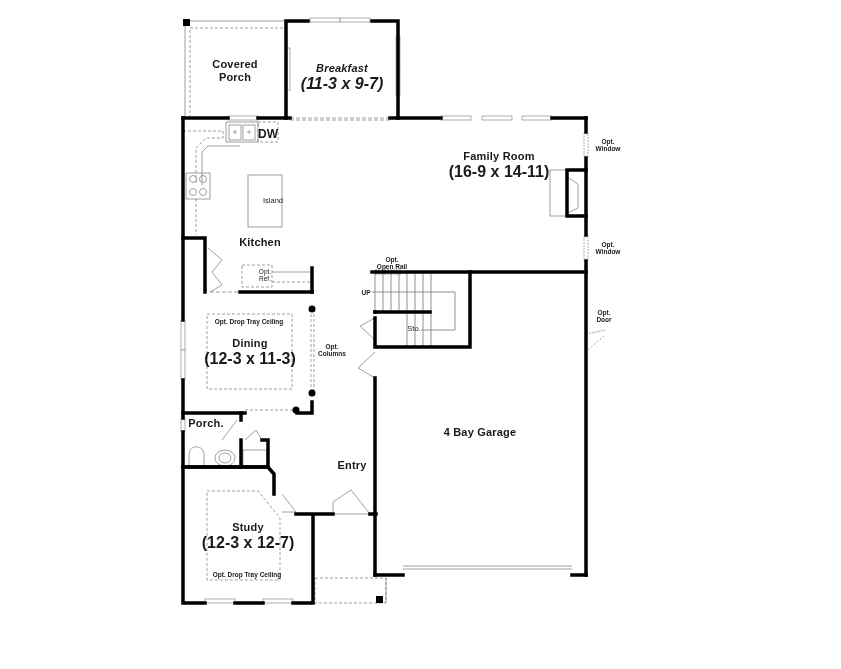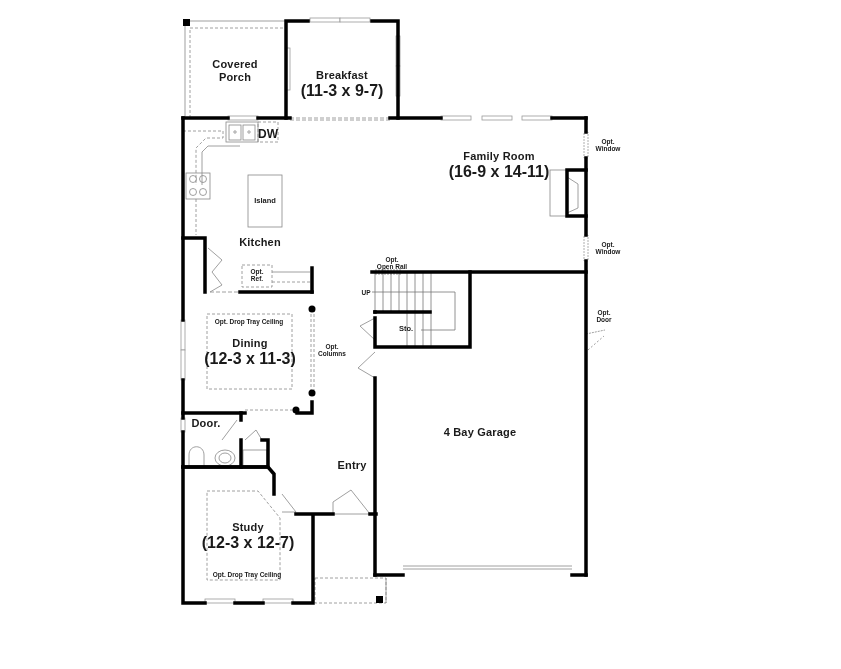--- a/index.html
+++ b/index.html
@@ -2,21 +2,21 @@
 <html><head>
 <meta charset="utf-8">
 <style>
   html, body { margin:0; padding:0; background:#ffffff; }
   body { width:841px; height:669px; position:relative; overflow:hidden; font-family:"Liberation Sans", sans-serif; }
   svg { position:absolute; left:0; top:0; }
   .lbl { position:absolute; color:#1a1a1a; text-align:center; white-space:nowrap; transform:translateX(-50%); line-height:1.15; }
   .room { font-size:11px; font-weight:bold; letter-spacing:0.2px; }
   .dim { font-size:16px; font-weight:bold; }
   .note { font-size:6.5px; font-weight:bold; }
-  .small { font-size:7.5px; font-weight:bold; }
+  .small { font-size:7.5px; font-weight:normal;padding-left:16px; }
 </style>
 </head>
 <body>
 
 <svg width="841" height="669" viewBox="0 0 841 669">
   <g fill="none" stroke="#888" stroke-width="0.8">
 
     <rect x="185" y="21" width="101" height="97"></rect>
     <polyline points="190,118 190,28 284,28" stroke-dasharray="3,2"></polyline>
 
@@ -167,21 +167,21 @@
     <circle cx="312" cy="393" r="3.5"></circle>
     <circle cx="296" cy="410" r="3.5"></circle>
   </g>
 </svg>
 
 <div class="lbl room" style="left:235px; top:58px;">
   <div>Covered</div>
   <div>Porch</div>
 </div>
 
-<div class="lbl" style="left:342px; top:69px;">
+<div class="lbl" style="left:342px; top:62px;font-style:italic;">
   <div class="room">Breakfast</div>
   <div class="dim">(11-3 x 9-7)</div>
 </div>
 
 <div class="lbl" style="left:499px; top:150px;text-align:center;">
   <div class="room">Family Room</div>
   <div class="dim">(16-9 x 14-11)</div>
 </div>
 
 <div class="lbl room" style="left:260px; top:236px;">Kitchen</div>
@@ -222,21 +222,21 @@
   <div>Door</div>
 </div>
 
 <div class="lbl note" style="left:249px; top:318px;">Opt. Drop Tray Ceiling</div>
 
 <div class="lbl" style="left:250px; top:337px;">
   <div class="room">Dining</div>
   <div class="dim">(12-3 x 11-3)</div>
 </div>
 
-<div class="lbl room" style="left:206px; top:417px;">Door.</div>
+<div class="lbl room" style="left:206px; top:417px;">Porch.</div>
 
 <div class="lbl room" style="left:348px; top:459px;padding-left:8px;">Entry</div>
 
 <div class="lbl room" style="left:480px; top:426px;">4 Bay Garage</div>
 
 <div class="lbl" style="left:248px; top:521px;">
   <div class="room">Study</div>
   <div class="dim">(12-3 x 12-7)</div>
 </div>
 

